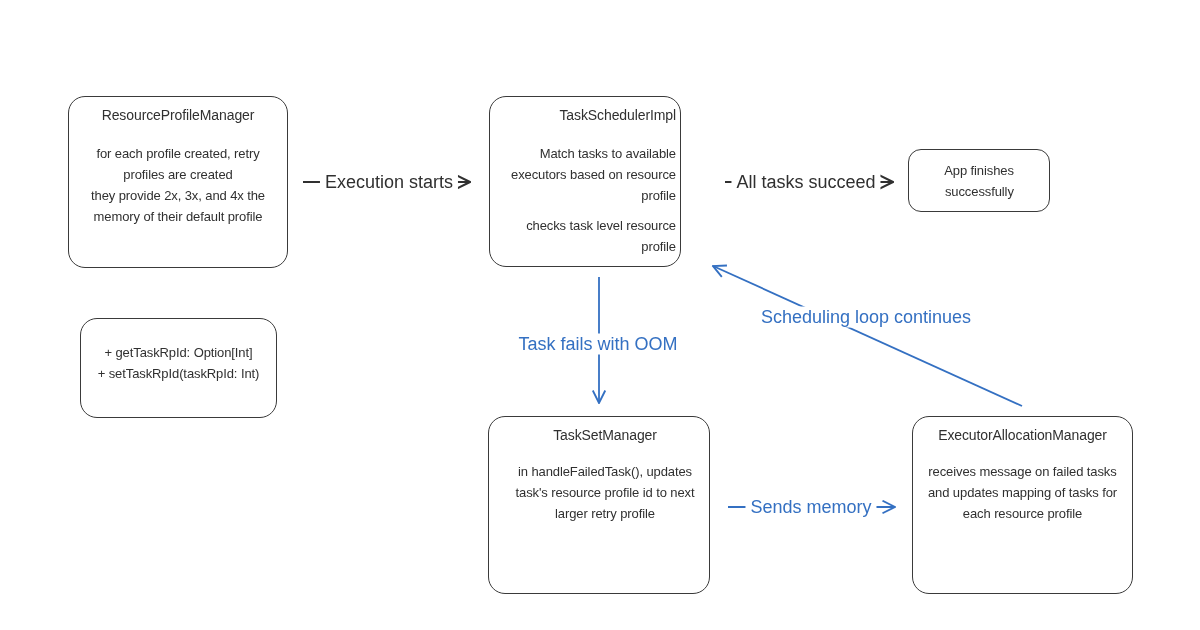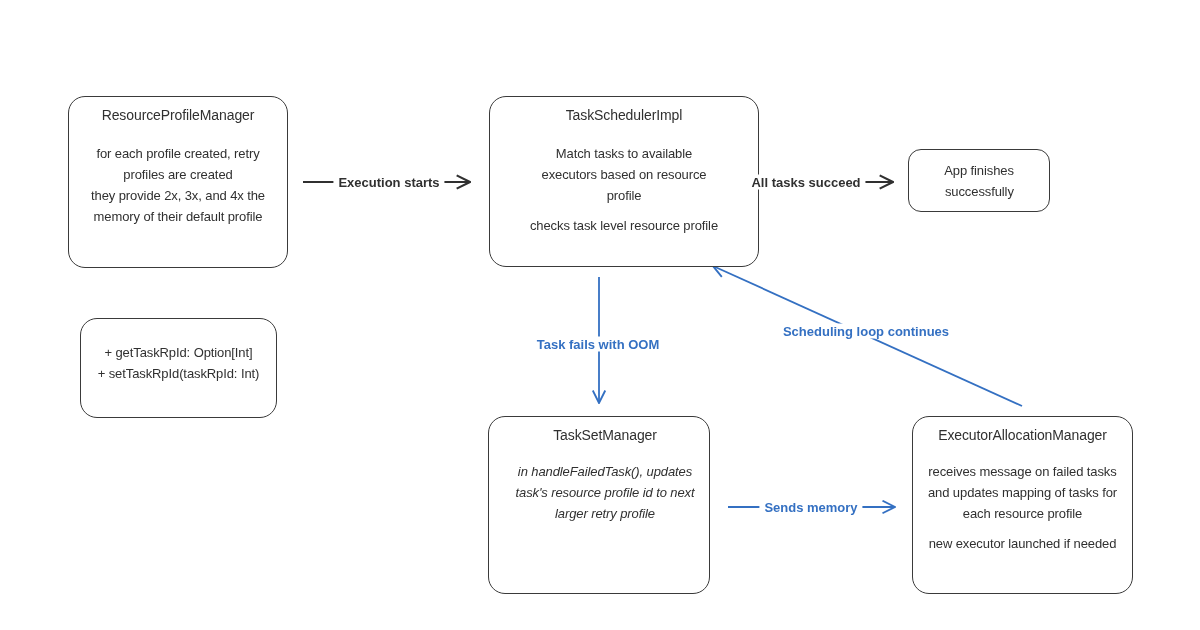--- a/index.html
+++ b/index.html
@@ -21,33 +21,33 @@
   .node{
     position:absolute;box-sizing:border-box;background:var(--bg);
     border:1.7px solid #3a3a3a;border-radius:17px;
     text-align:center;font-size:13px;line-height:21px;letter-spacing:-0.1px;
     padding:8px 4px;
   }
   .node-title{font-size:14px;}
   .node-body{white-space:pre-line;margin-top:17px;}
   .node-body2{white-space:pre-line;margin-top:9px;}
   #node-rpm{left:68px;top:96px;width:220px;height:172px;}
-  #node-tsi{left:489px;top:96px;width:270px;height:171px;}
+  #node-tsi{left:489px;top:96px;width:192px;height:171px;text-align:right;}
   #node-app{left:908px;top:149px;width:142px;height:63px;border-radius:13px;
             display:flex;align-items:center;justify-content:center;text-align:right;}
   #node-app .node-body{margin-top:0;}
   #node-task{left:80px;top:318px;width:197px;height:100px;}
   #node-task .node-body{margin-top:15px;}
   #node-tsm{left:488px;top:416px;width:222px;height:178px;padding-left:16px;}
-  #node-tsm .node-body{margin-top:15px;font-style:italic;}
+  #node-tsm .node-body{margin-top:15px;}
   #node-eam{left:912px;top:416px;width:221px;height:178px;}
   #node-eam .node-body{margin-top:15px;}
   .edge-label{
     position:absolute;transform:translate(-50%,-50%);
-    background:var(--bg);padding:0 5px;font-size:13px;white-space:nowrap;font-weight:bold;
+    background:var(--bg);padding:0 5px;font-size:18px;white-space:nowrap;
   }
   .label-ink{color:var(--ink);}
   .label-blue{color:var(--accent);text-align:center;}
 </style>
 </head>
 <body>
 
 <div class="canvas">
 
   <svg class="edges" viewBox="0 0 1200 630" xmlns="http://www.w3.org/2000/svg">
@@ -98,22 +98,21 @@
     <div class="node-body">in handleFailedTask(), updates
 task's resource profile id to next
 larger retry profile</div>
   </div>
 
   <div class="node" id="node-eam">
     <div class="node-title">ExecutorAllocationManager</div>
     <div class="node-body">receives message on failed tasks
 and updates mapping of tasks for
 each resource profile</div>
-    <div class="node-body2">new executor launched if needed</div>
   </div>
 
   <div class="edge-label label-ink" style="left:389px;top:182px;">Execution starts</div>
   <div class="edge-label label-ink" style="left:806px;top:182px;">All tasks succeed</div>
   <div class="edge-label label-blue" style="left:598px;top:344px;">Task fails with OOM</div>
   <div class="edge-label label-blue" style="left:811px;top:507px;">Sends memory</div>
-  <div class="edge-label label-blue" style="left:866px;top:331px;">Scheduling loop continues</div>
+  <div class="edge-label label-blue" style="left:866px;top:317px;">Scheduling loop continues</div>
 
 </div>
 
 </body></html>

